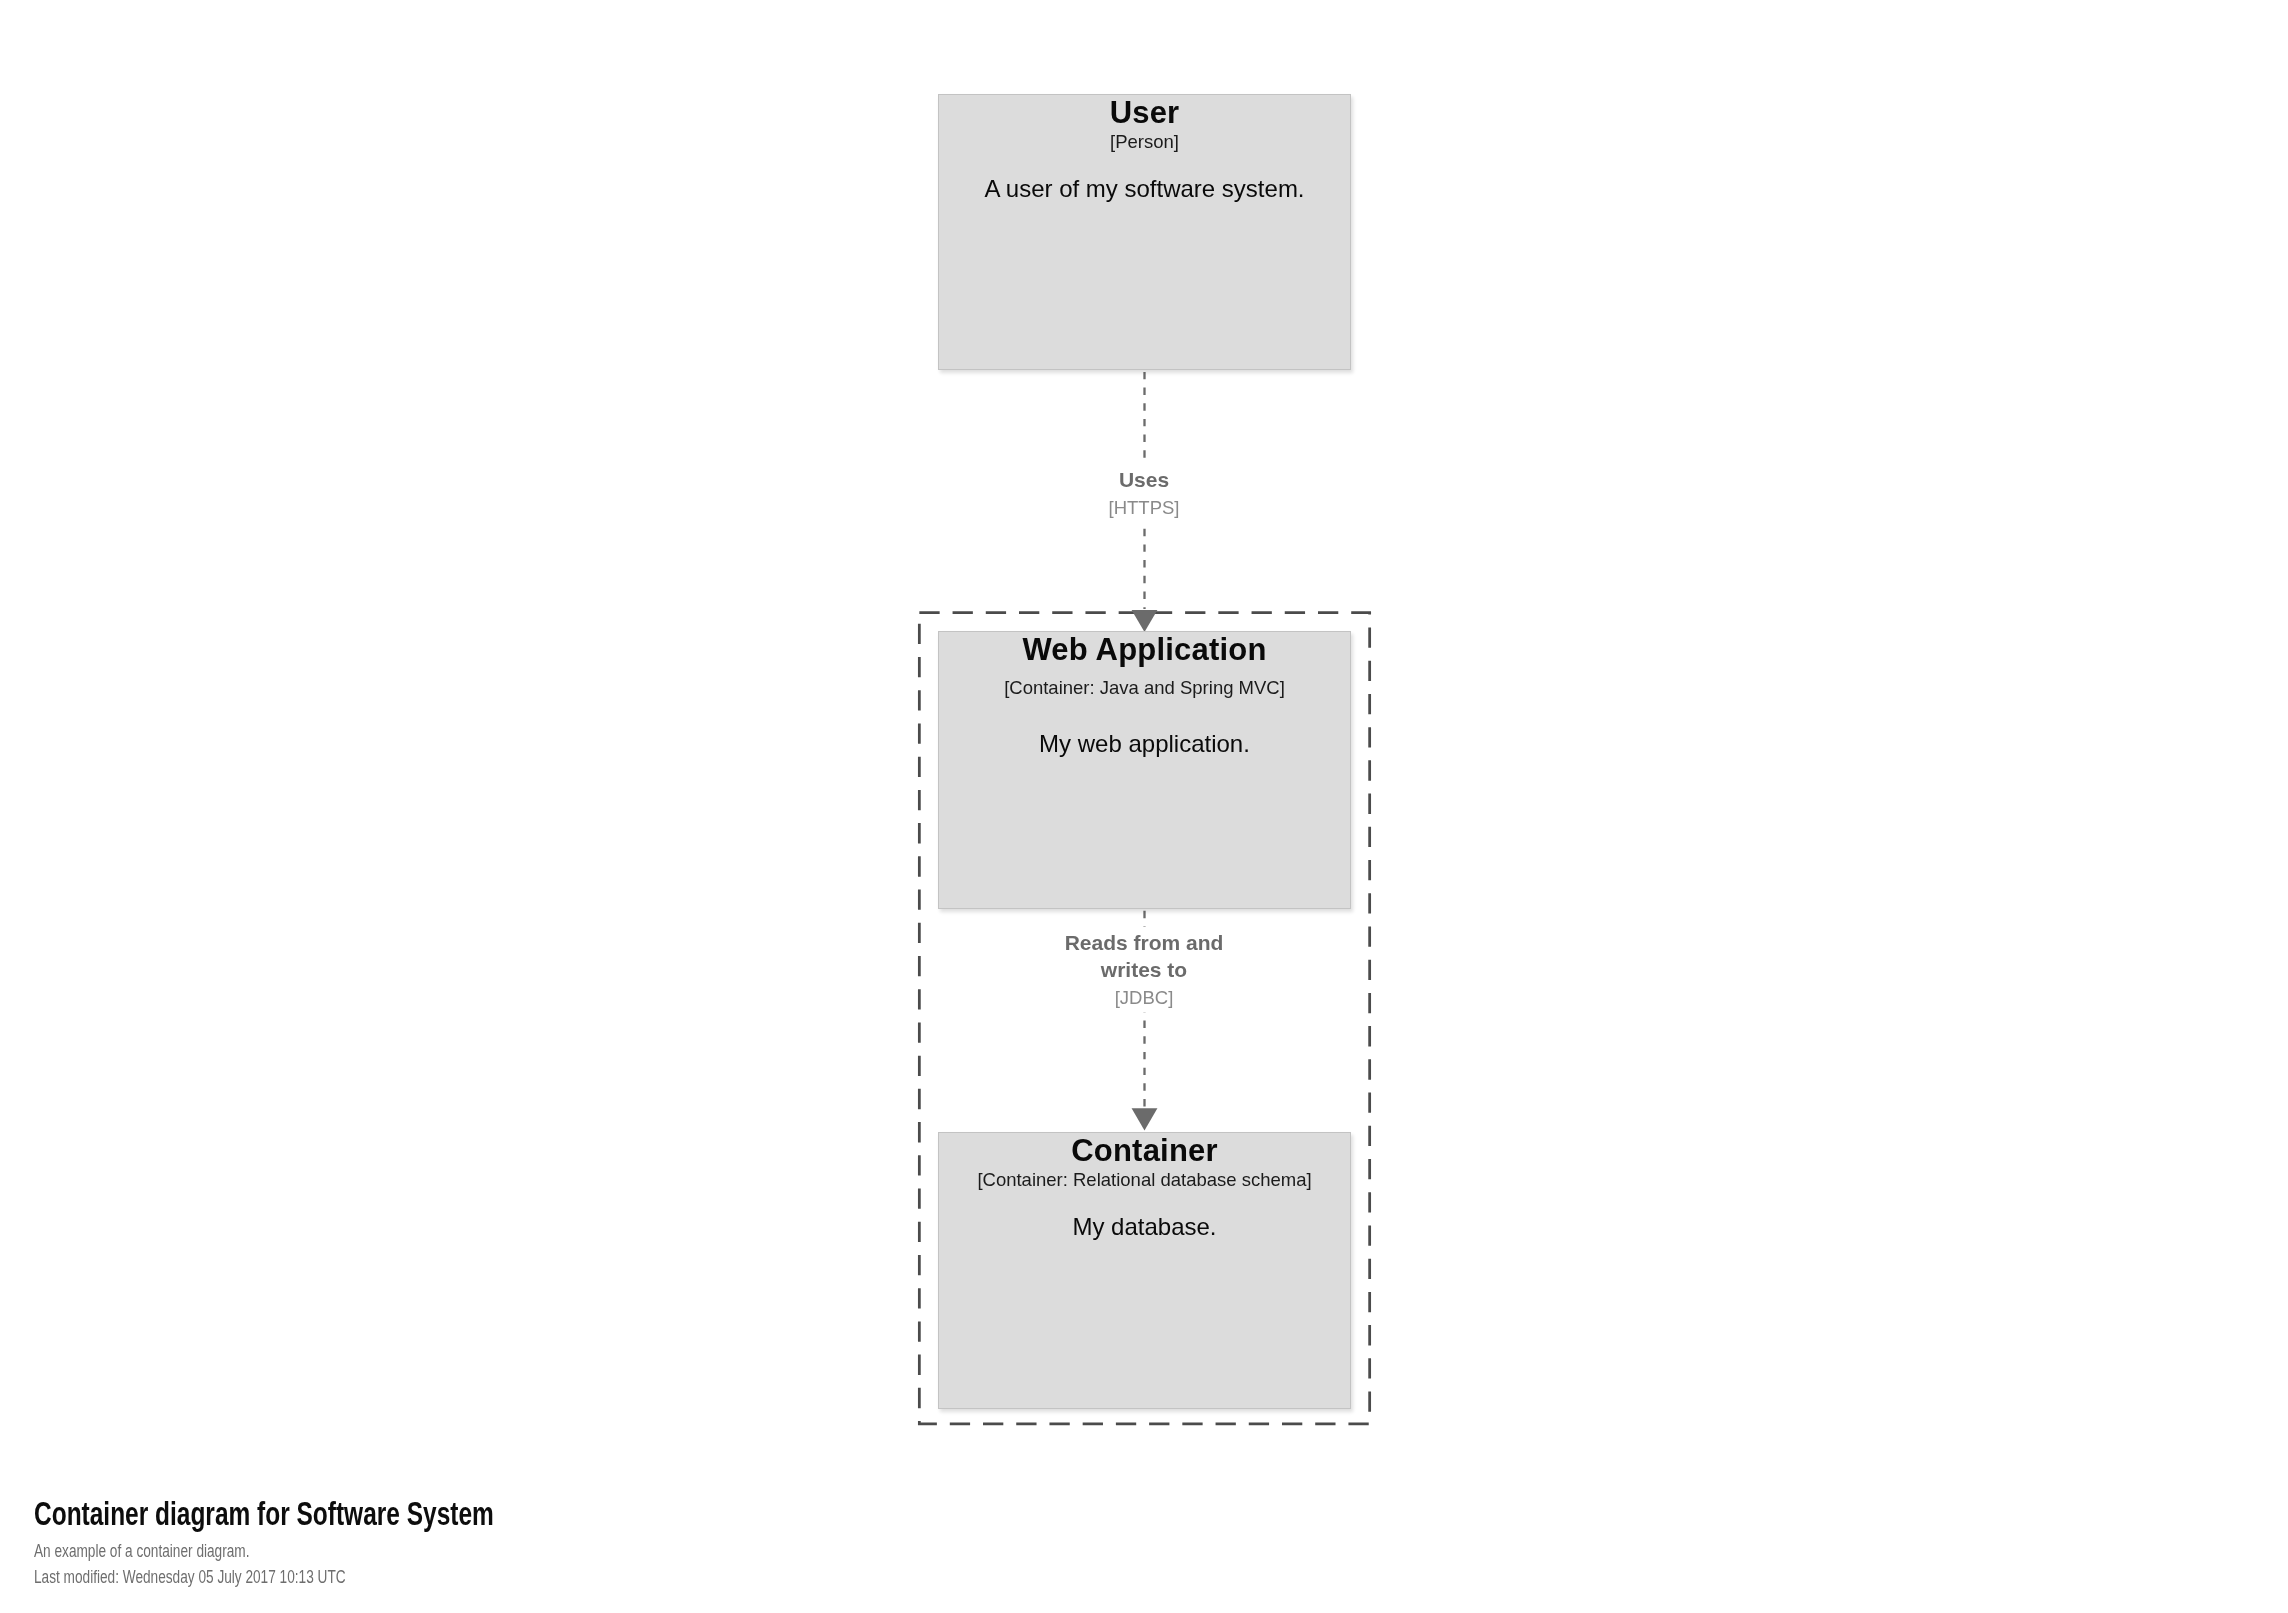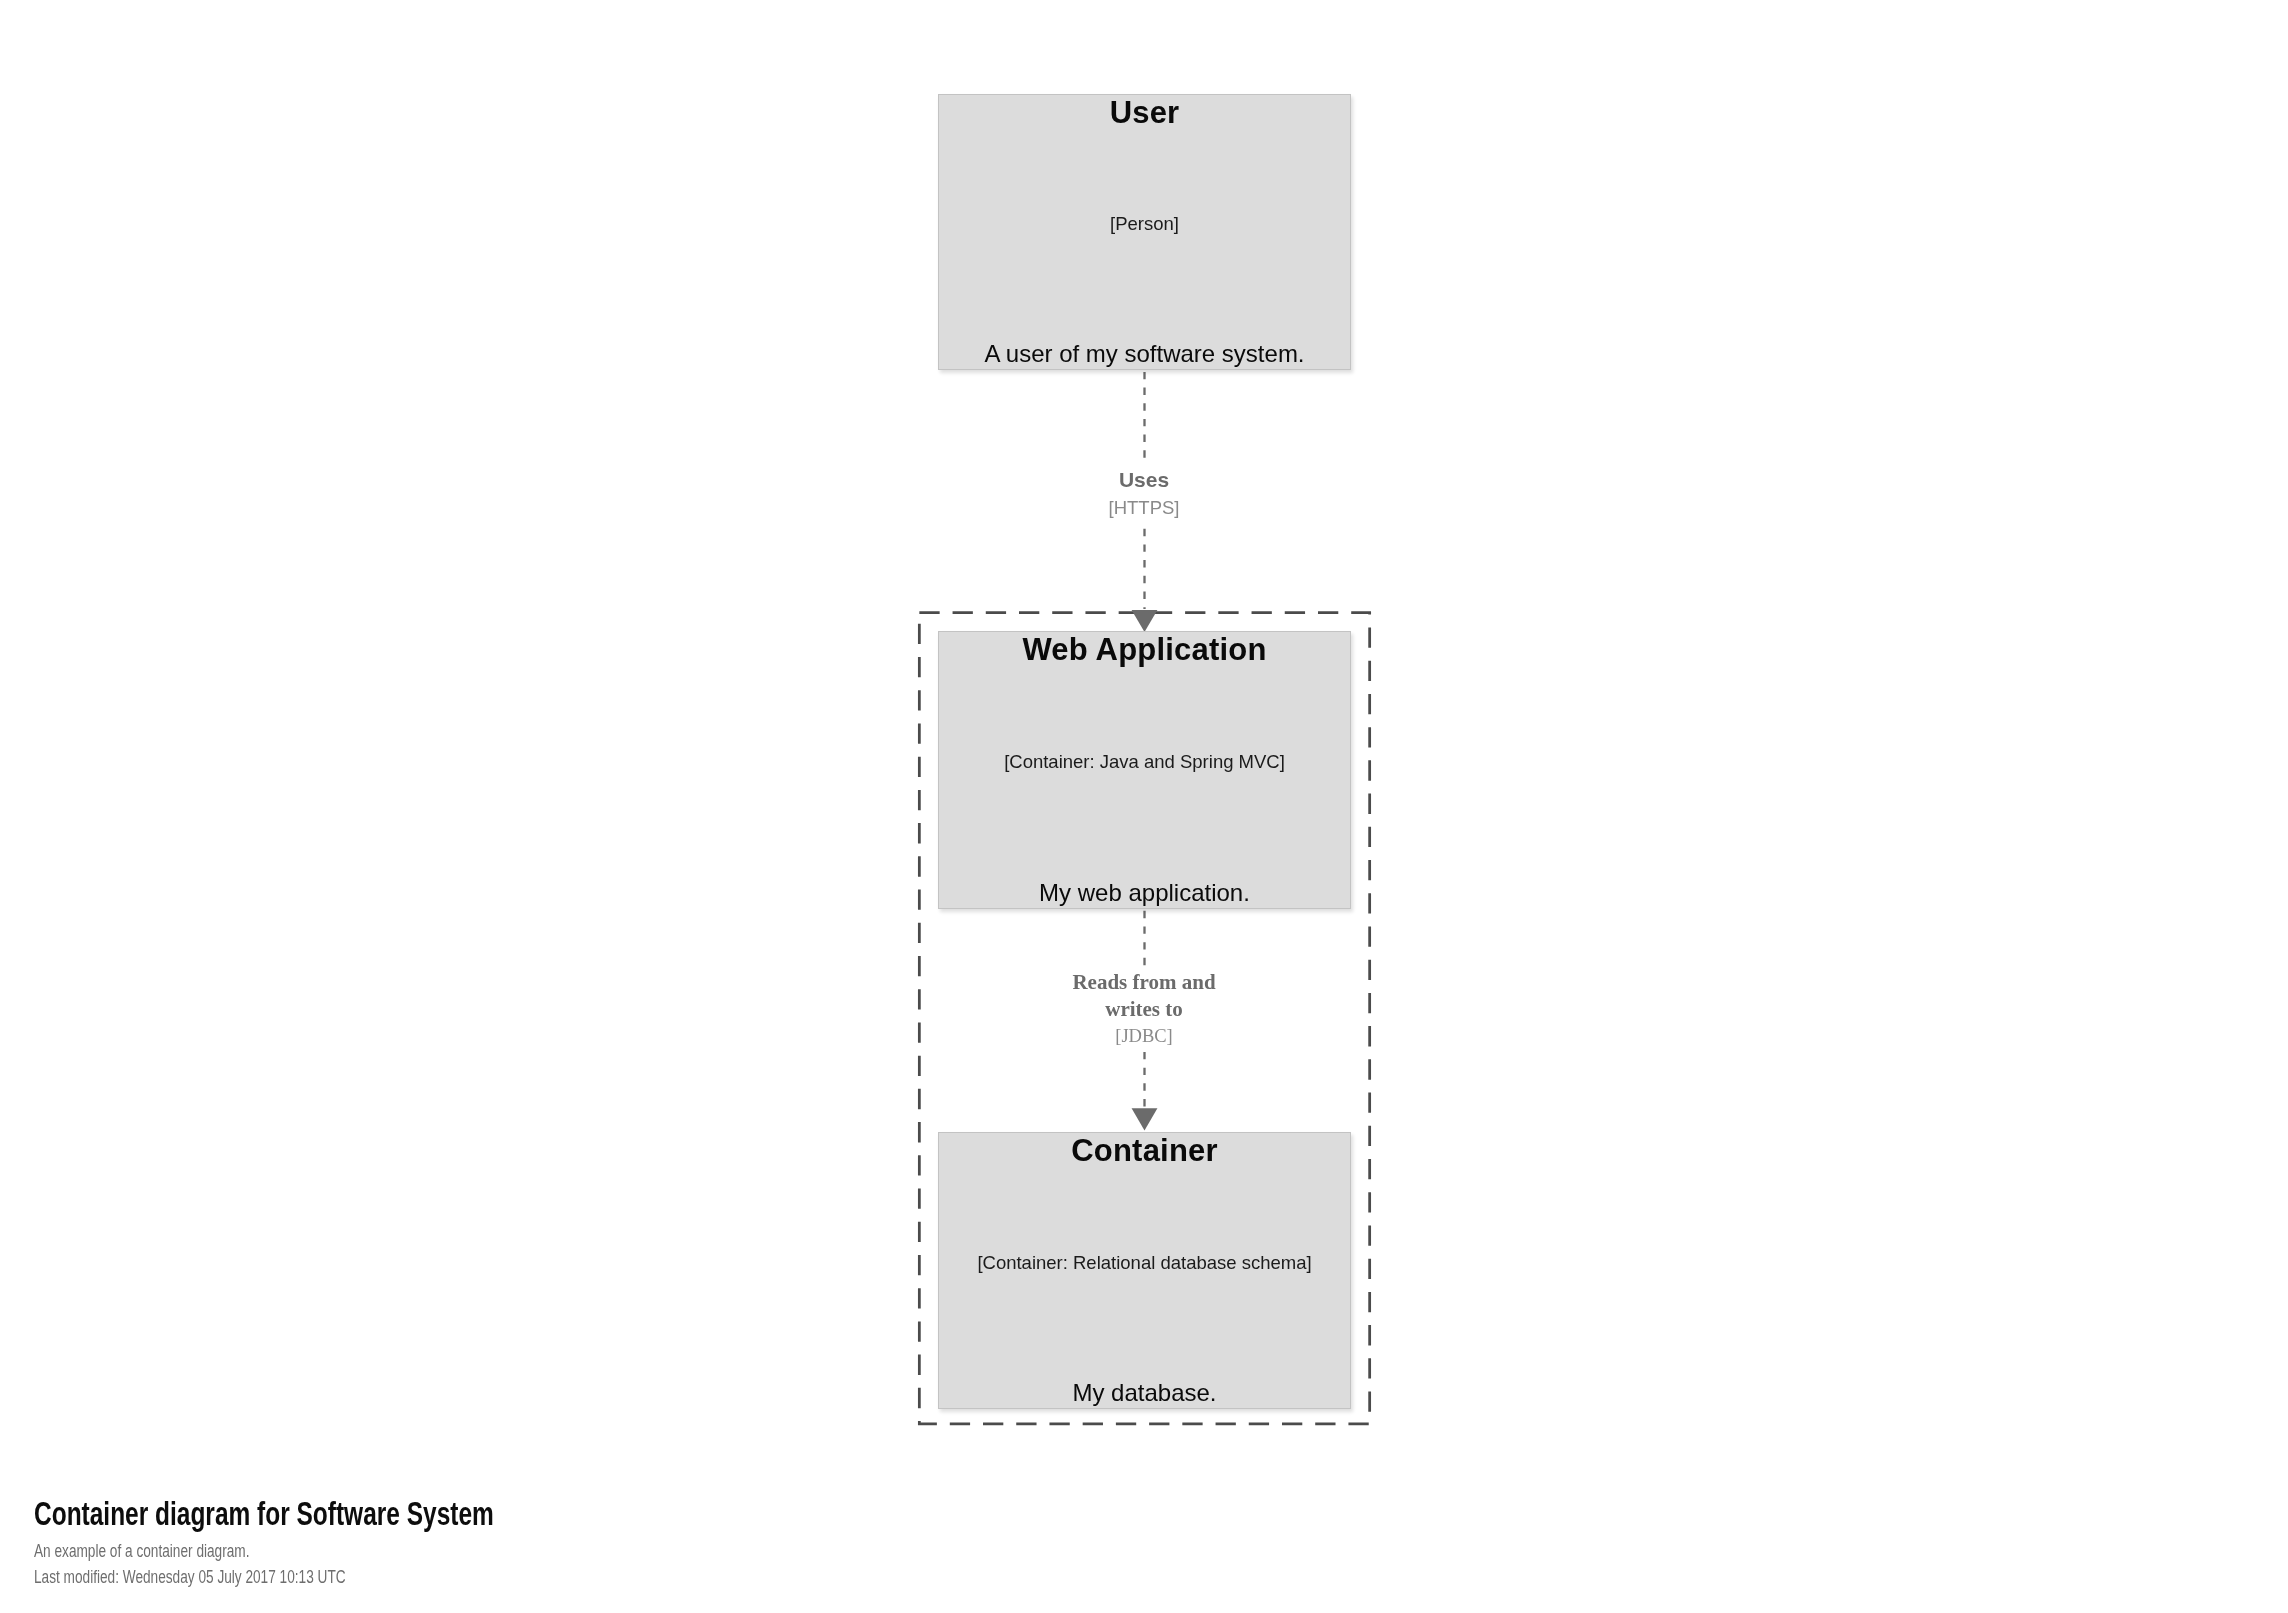--- a/index.html
+++ b/index.html
@@ -7,37 +7,37 @@
     width:2289px; height:1613px; position:relative; background:#ffffff;
     font-family:"Liberation Sans","DejaVu Sans",sans-serif;
   }
   svg.diagram-lines { position:absolute; left:0; top:0; }
 
   
   .node {
     position:absolute; left:938px; width:413px; box-sizing:border-box;
     background:#dcdcdc; border:1.8px solid #c3c3c3;
     box-shadow:1.8px 2.8px 3.7px rgba(0,0,0,0.13);
-    display:flex; flex-direction:column; align-items:center; justify-content:space-between;
+    display:flex; flex-direction:column; align-items:center; justify-content:flex-start;
     text-align:center;
   }
   #node-user     { top:94px;  height:276px; }
   #node-webapp   { top:631px;  height:278px;gap:9px; }
   #node-database { top:1132px; height:277px; }
   .node-name { font-size:31px; font-weight:bold; color:#0a0a0a; line-height:1.15; letter-spacing:0.2px; }
   .node-meta { font-size:18.5px; color:#1b1b1b; line-height:1.2; margin-top:0; }
   .node-desc { font-size:24px; color:#0a0a0a; line-height:1.25; margin-top:21px; }
 
   
   .rel-label {
     position:absolute; left:1144px; transform:translateX(-50%);
     background:#ffffff; text-align:center; padding:2.8px 9.2px;
   }
   #rel-label-uses { top:464px; }
-  #rel-label-rw   { top:966px; width:185px;font-family:Liberation Serif, serif; }
+  #rel-label-rw   { top:927px; width:185px; }
   .rel-name { font-size:21px; font-weight:bold; color:#6b6b6b; line-height:1.28; }
   .rel-tech { font-size:18.5px; color:#8a8a8a; line-height:1.25; margin-top:2.8px; }
 
   
   .footer-title {
     position:absolute; left:34px; top:1494px; margin:0;
     font-size:34px; font-weight:bold; color:#0d0d0d; white-space:nowrap;
     transform:scaleX(0.72); transform-origin:left center;
   }
   .footer-sub {

